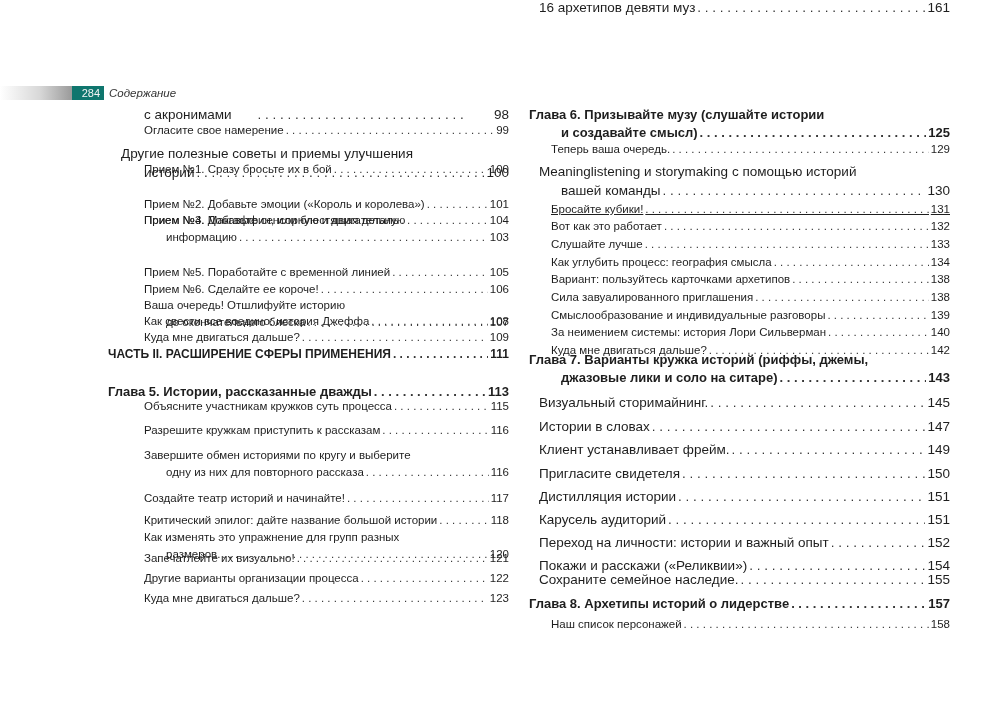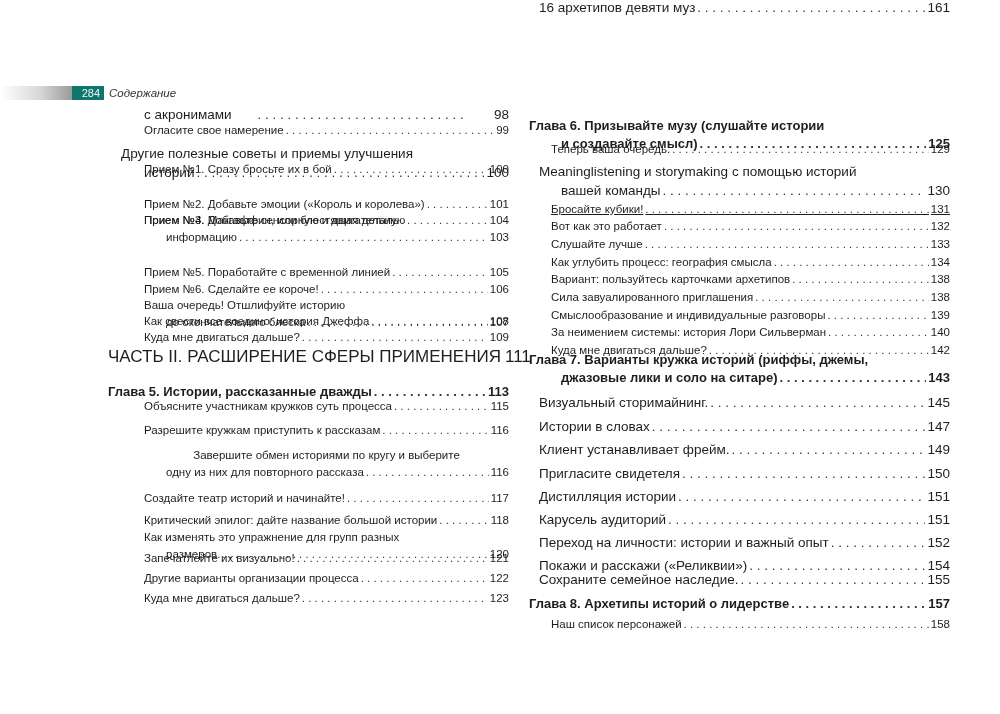--- a/index.html
+++ b/index.html
@@ -17,21 +17,21 @@
   .entry { position:absolute; left:0; right:0; }
   .line { display:flex; align-items:baseline; white-space:nowrap; }
   .line .txt { flex:0 0 auto; }
   .line .dots { flex:1 1 auto; overflow:hidden; margin:0 2px; letter-spacing:3.2px; color:#333; }
   .line .dots::after { content:". . . . . . . . . . . . . . . . . . . . . . . . . . . . . . . . . . . . . . . . . . . . . . . . . . . . . . . . . . . . . . . . . . . . . . . . . . . . . . . . . . ."; letter-spacing:0; }
   .line .pg { flex:0 0 auto; }
 
   .lv1 { font-size:13.5px; }
   .lv2 { font-size:11.5px; }
   .lv0 { font-size:13px; font-weight:bold; }
-  .part { font-size:17px; font-weight:normal; }
+  .part { font-size:12px; font-weight:bold; }
 </style>
 </head>
 <body>
 
 <div class="header">
   <div class="grad"></div>
   <div class="pnum">284</div>
   <div class="title">Содержание</div>
 </div>
 
@@ -151,21 +151,21 @@
       </div>
     </div>
     <div class="entry lv2" style="top: 424px;">
       <div class="line" style="height: 17px; padding-left: 36px;">
         <span class="txt">Разрешите кружкам приступить к рассказам</span>
         <span class="dots"></span>
         <span class="pg">116</span>
       </div>
     </div>
     <div class="entry lv2" style="top: 449px;">
-      <div class="line" style="height: 17px; padding-left: 36px; justify-content: center;">
+      <div class="line" style="height: 17px; padding-left: 36px;">
         <span class="txt">Завершите обмен историями по кругу и выберите</span>
       </div>
       <div class="line" style="height: 17px; padding-left: 58px;">
         <span class="txt">одну из них для повторного рассказа</span>
         <span class="dots"></span>
         <span class="pg">116</span>
       </div>
     </div>
     <div class="entry lv2" style="top: 492px;">
       <div class="line" style="height: 17px; padding-left: 36px;">
@@ -207,21 +207,21 @@
     </div>
     <div class="entry lv2" style="top: 592px;">
       <div class="line" style="height: 17px; padding-left: 36px;">
         <span class="txt">Куда мне двигаться дальше?</span>
         <span class="dots"></span>
         <span class="pg">123</span>
       </div>
     </div>
   </div>
 <div class="col right" id="rightCol">
-    <div class="entry lv0" style="top: 118px;">
+    <div class="entry lv0" style="top: 107px;">
       <div class="line" style="height: 18px; padding-left: 0px;">
         <span class="txt">Глава 6. Призывайте музу (слушайте истории</span>
       </div>
       <div class="line" style="height: 18px; padding-left: 32px;">
         <span class="txt">и создавайте смысл)</span>
         <span class="dots"></span>
         <span class="pg">125</span>
       </div>
     </div>
     <div class="entry lv2" style="top: 143px;">

